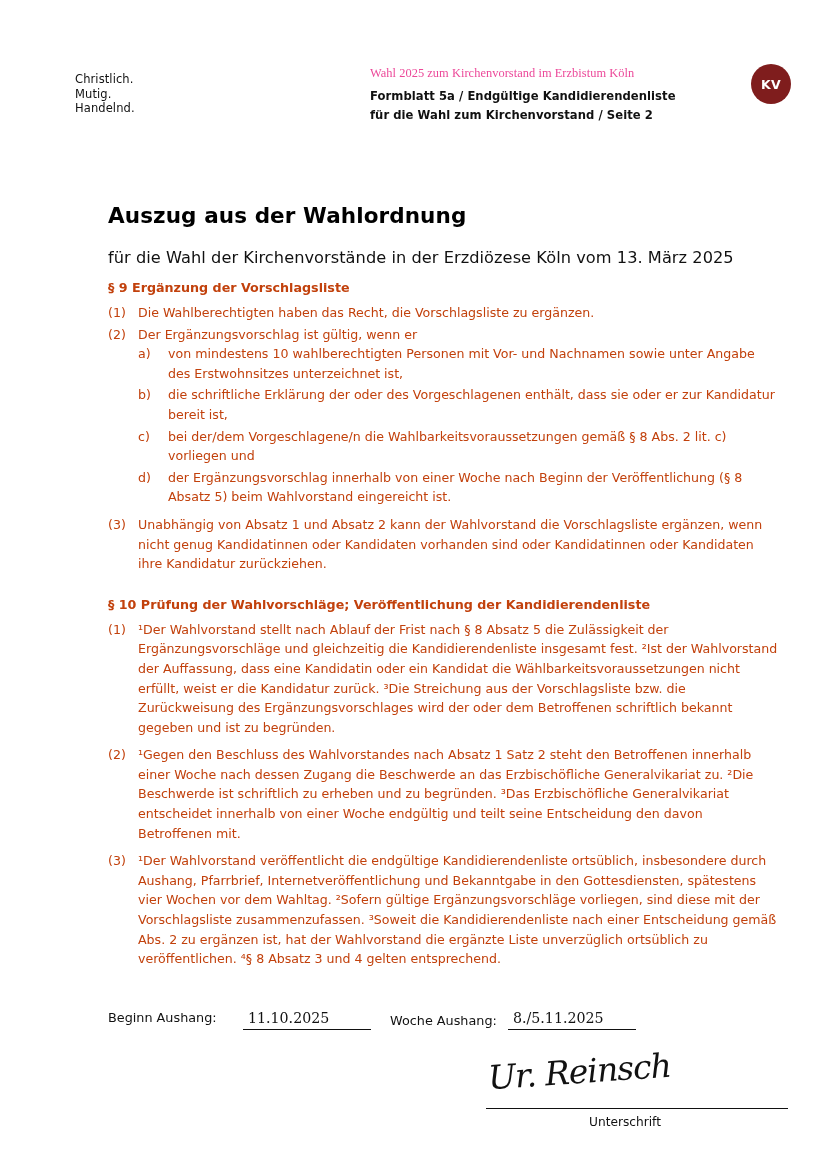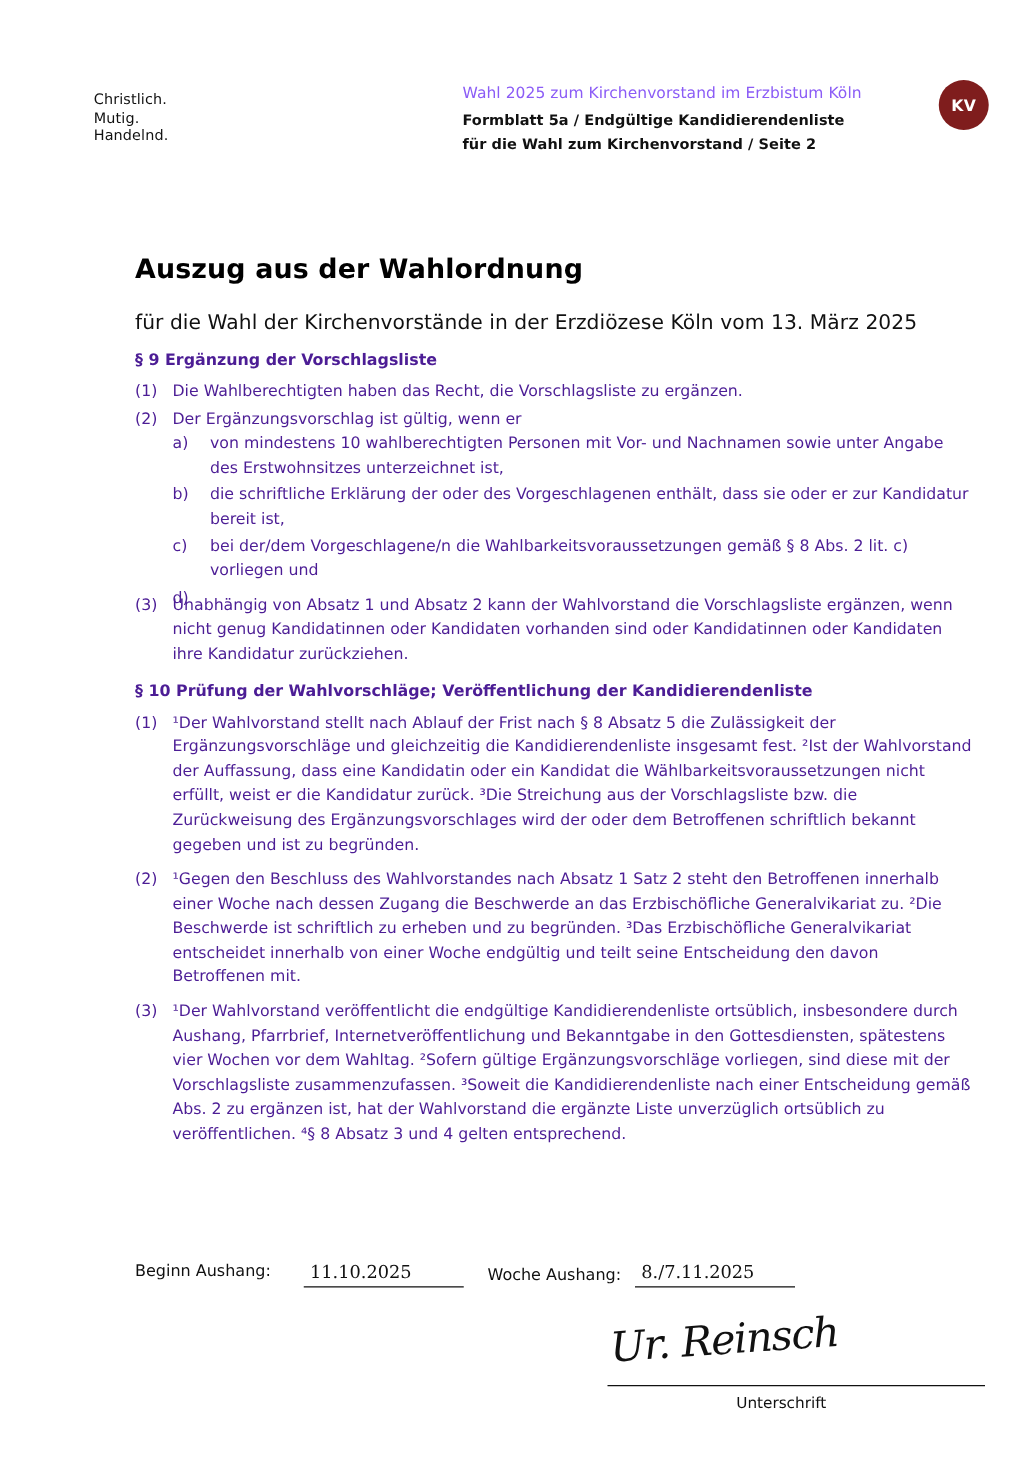--- a/index.html
+++ b/index.html
@@ -44,22 +44,23 @@
 
   .header-text {
     position: absolute;
     left: 370px;
     top: 3px;
     width: 390px;
   }
   .header-line1 {
     font-size: 12.4px;
     line-height: 17px;
-    color: #8b5cf6;
+    color: #ec4899;
     letter-spacing: 0.05px;
+    font-family: Liberation Serif, serif;
   }
   .header-line2, .header-line3 {
     font-size: 11.6px;
     line-height: 19px;
     font-weight: bold;
     color: #111;
     letter-spacing: 0.05px;
   }
   .header-line2 { margin-top: 5px; }
 
@@ -103,30 +104,30 @@
   }
 
   
   .body {
     position: absolute;
     left: 108px;
     top: 278px;
     width: 672px;
     font-size: 12.6px;
     line-height: 19.6px;
-    color: #4c1d95;
+    color: #c2410c;
   }
   .sec-head {
     font-weight: bold;
     font-size: 12.7px;
     line-height: 19px;
     margin-top: 0;
     margin-bottom: 6px;
   }
-  .sec-head.spaced { margin-top: 10px; }
+  .sec-head.spaced { margin-top: 21px; }
 
   .para {
     position: relative;
     padding-left: 30px;
     margin-bottom: 2px;
   }
   .para .marker {
     position: absolute;
     left: 0;
     top: 0;
@@ -265,20 +266,21 @@
     <div class="sub">
       <span class="marker">b)</span>
       <span>die schriftliche Erklärung der oder des Vorgeschlagenen enthält, dass sie oder er zur Kandidatur bereit ist,</span>
     </div>
     <div class="sub">
       <span class="marker">c)</span>
       <span>bei der/dem Vorgeschlagene/n die Wahlbarkeitsvoraussetzungen gemäß § 8 Abs. 2 lit. c) vorliegen und</span>
     </div>
     <div class="sub gap-sm">
       <span class="marker">d)</span>
+      <span>der Ergänzungsvorschlag innerhalb von einer Woche nach Beginn der Veröffentlichung (§ 8 Absatz 5) beim Wahlvorstand eingereicht ist.</span>
     </div>
 
     <div class="para">
       <span class="marker">(3)</span>
       <span>Unabhängig von Absatz 1 und Absatz 2 kann der Wahlvorstand die Vorschlagsliste ergänzen, wenn nicht genug Kandidatinnen oder Kandidaten vorhanden sind oder Kandidatinnen oder Kandidaten ihre Kandidatur zurückziehen.</span>
     </div>
 
     <div class="sec-head spaced">§ 10 Prüfung der Wahlvorschläge; Veröffentlichung der Kandidierendenliste</div>
 
     <div class="para gap-sm">
@@ -298,21 +300,21 @@
 
   <div class="sig-area">
 
     <div class="row row2">
       <span class="lbl">Beginn Aushang:</span>
       <span class="fill-line sig-line-2"></span>
       <span class="hand date1">11.10.2025</span>
 
       <span class="lbl-ende">Woche Aushang:</span>
       <span class="fill-line sig-line-3"></span>
-      <span class="hand date2">8./7.11.2025</span>
+      <span class="hand date2">8./5.11.2025</span>
     </div>
   </div>
 
   <div class="signature-block">
     <div class="sig-script">Ur. Reinsch</div>
     <div class="sig-line-4"></div>
     <div class="sig-caption">Unterschrift</div>
   </div>
 
 </div>

